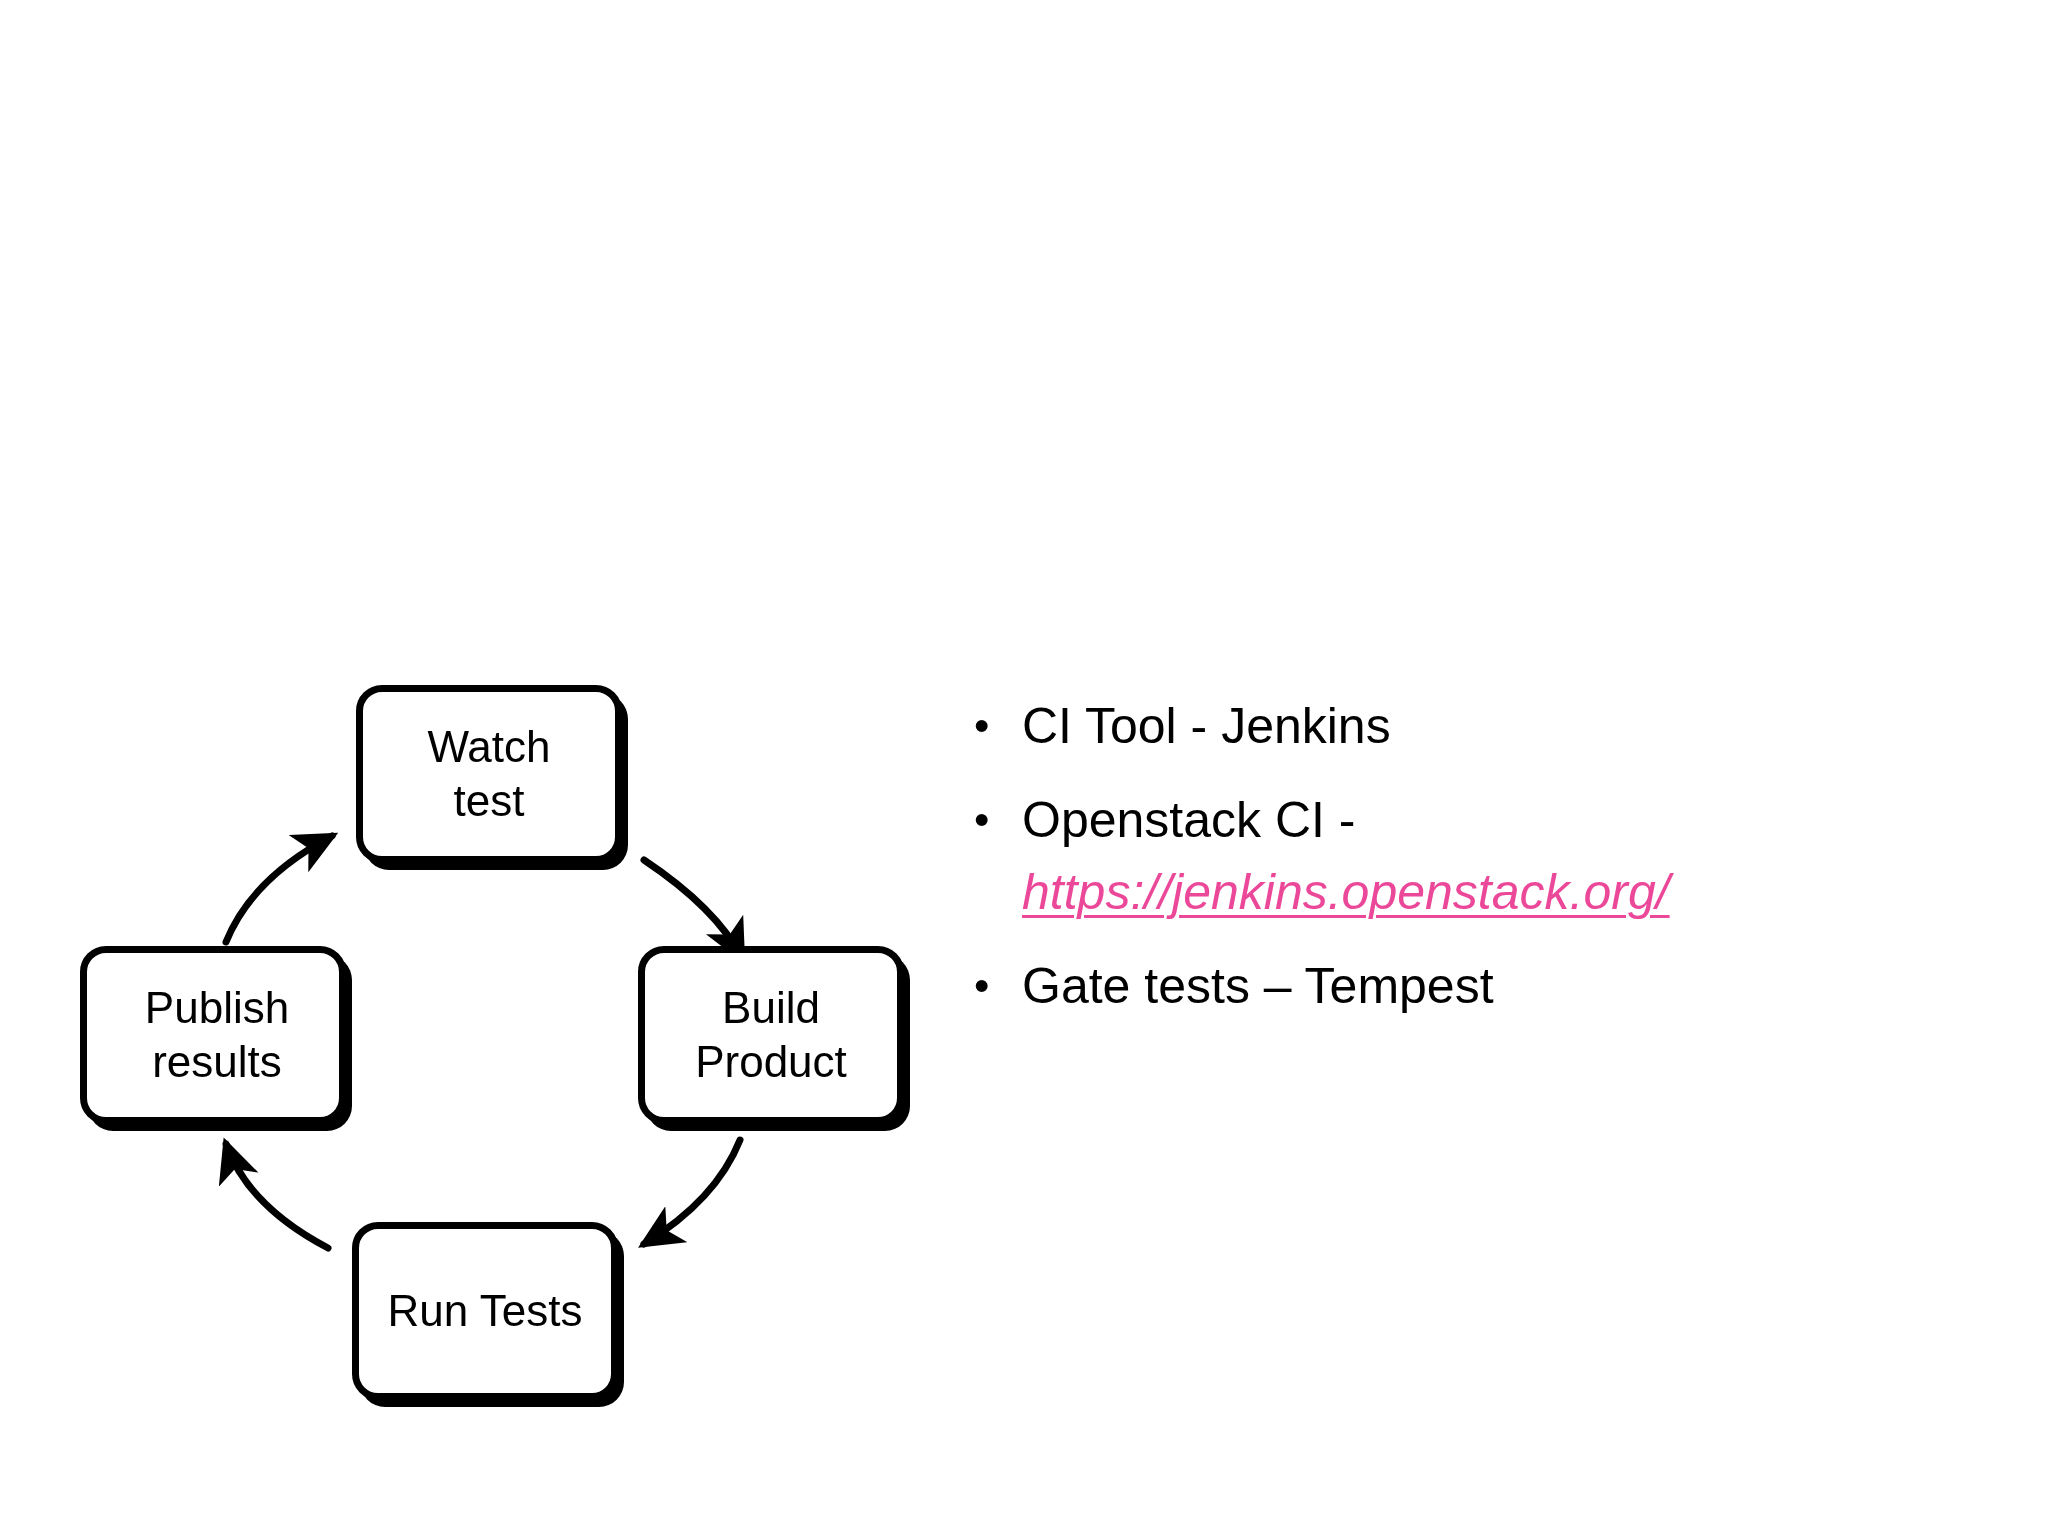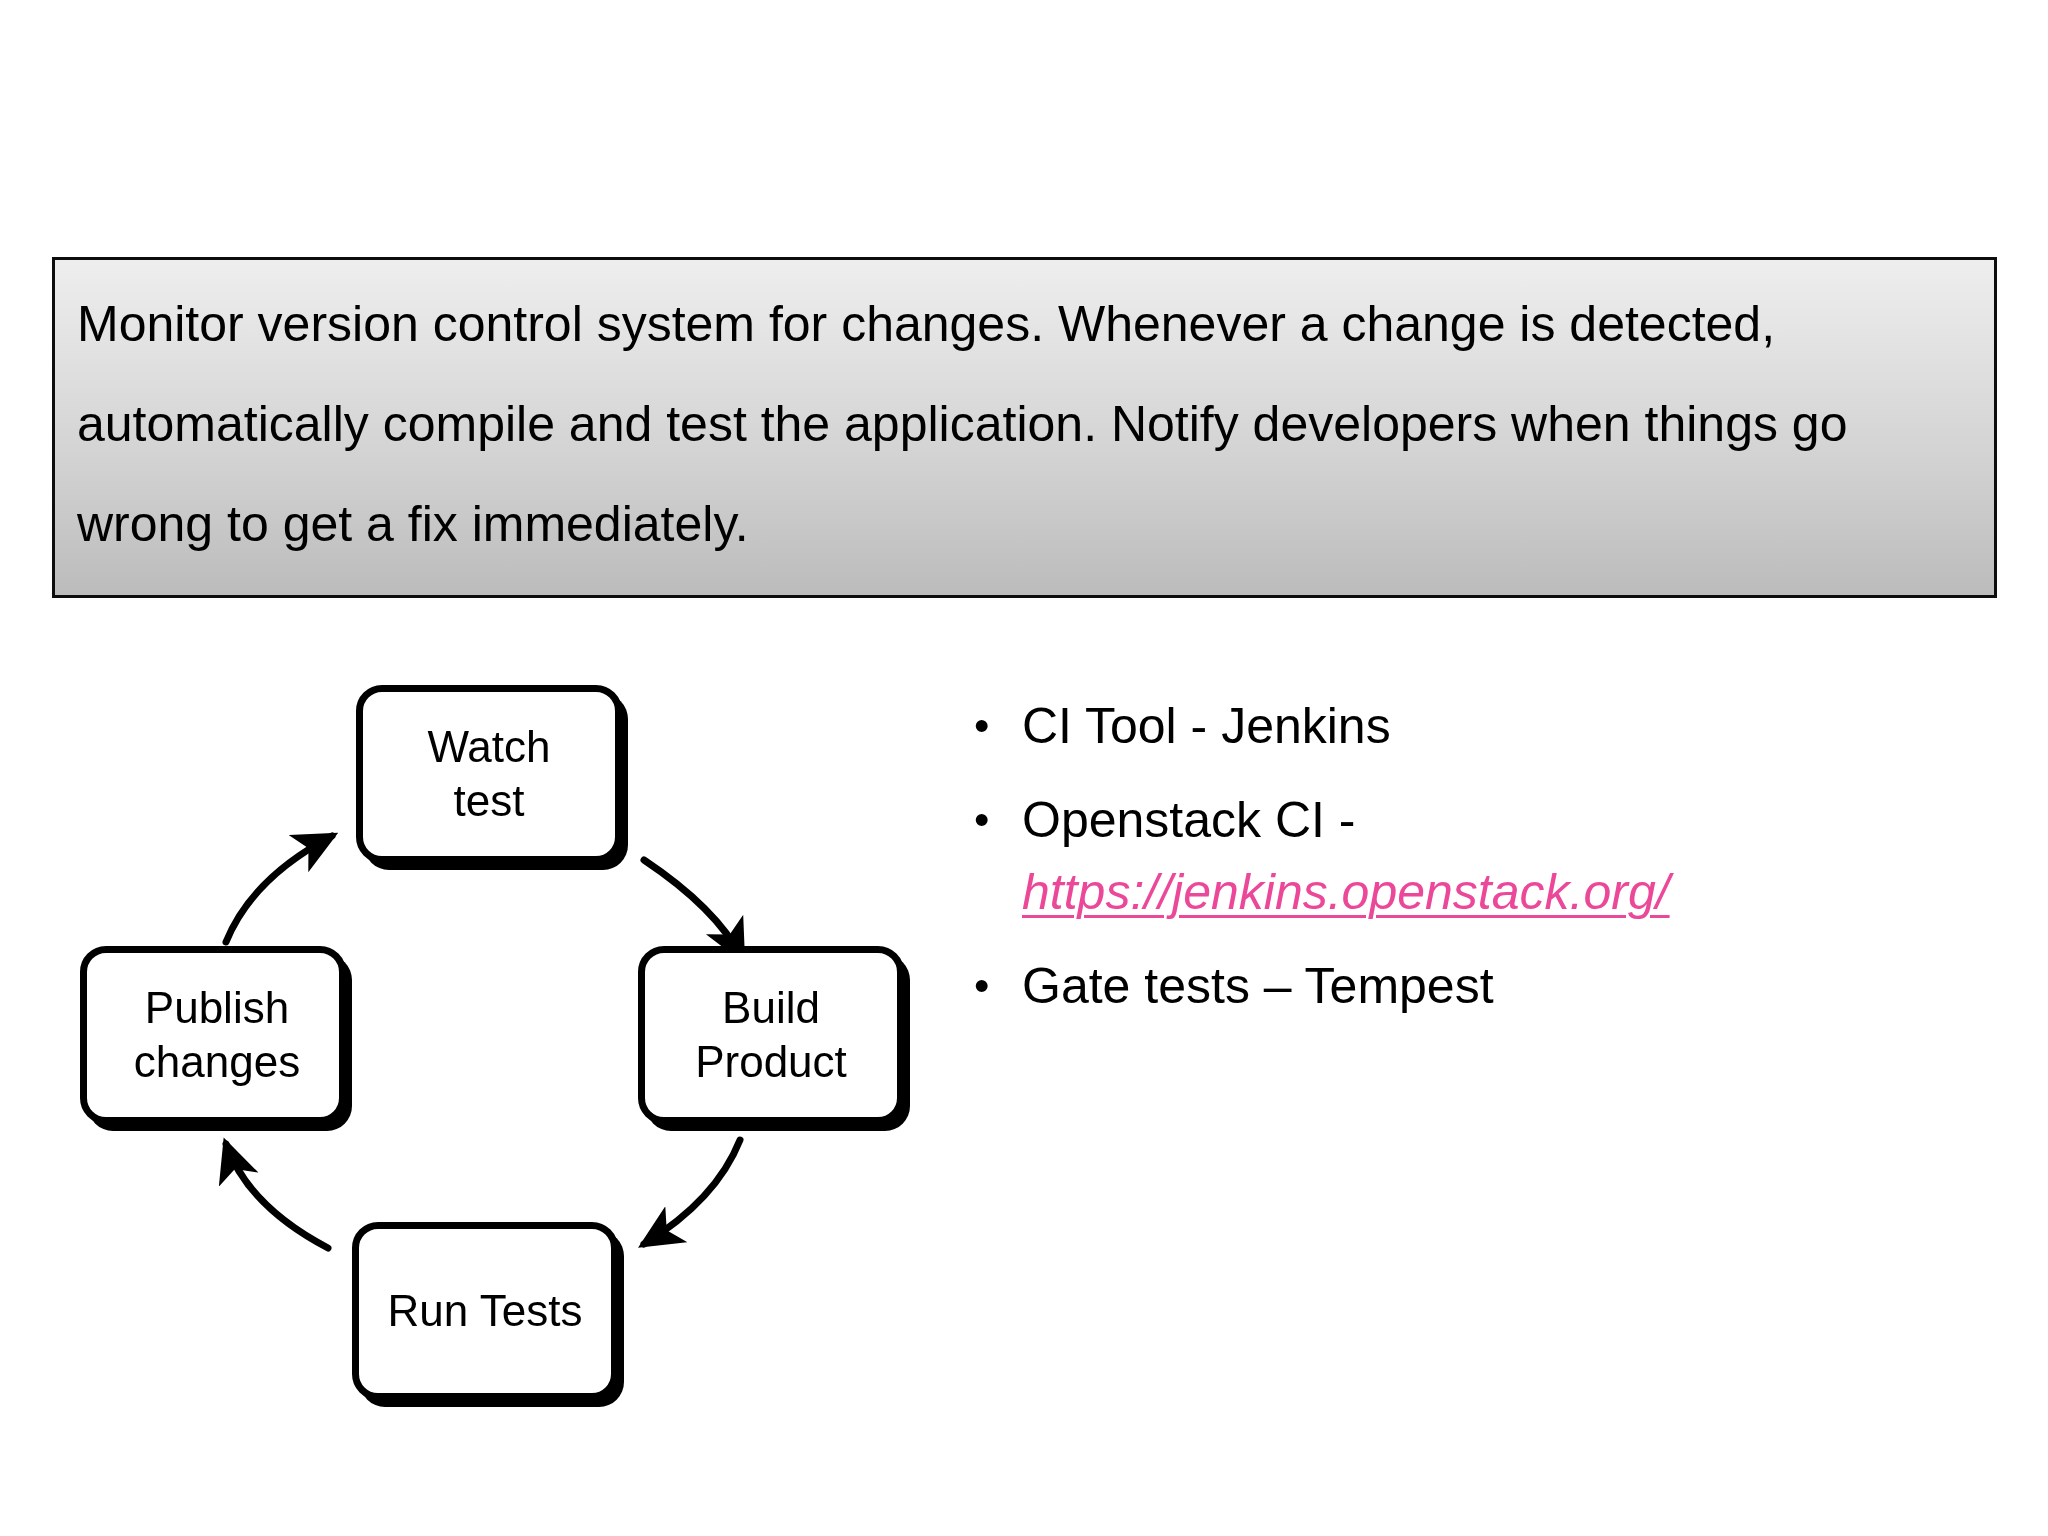--- a/index.html
+++ b/index.html
@@ -134,23 +134,20 @@
     display: inline-block;
     font-style: italic;
   }
 </style>
 </head>
 <body>
 
 <div id="slide">
 
 
-  <div id="callout-box">
-    <div id="callout-text">Monitor version control system for changes. Whenever a change is detected, automatically compile and test the application. Notify developers when things go wrong to get a fix immediately.</div>
-  </div>
 
   <div id="cycle-diagram">
 
     <svg id="cycle-arrows" viewBox="0 0 930 790">
       <defs>
         <marker id="arrowhead" markerWidth="7" markerHeight="7" refX="5.4" refY="3" orient="auto" markerUnits="strokeWidth">
           <path d="M0,0 L6.4,3 L0,6 L1.6,3 Z" fill="#000000"></path>
         </marker>
       </defs>
 
@@ -179,21 +176,21 @@
 
     <div class="cyc-box" id="box-run-tests">
       <div class="cyc-label">
         <span>Run Tests</span>
       </div>
     </div>
 
     <div class="cyc-box" id="box-publish">
       <div class="cyc-label">
         <span>Publish</span><br>
-        <span>changes</span>
+        <span>results</span>
       </div>
     </div>
 
   </div>
 
   <div id="bullet-list">
 
     <div class="bullet-row">
       <span class="bullet-dot">•</span>
       <span class="bullet-text">CI Tool - Jenkins</span>

